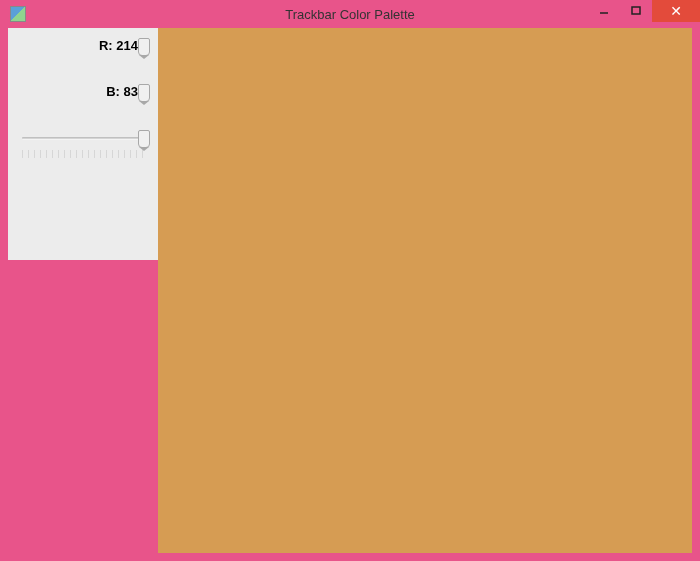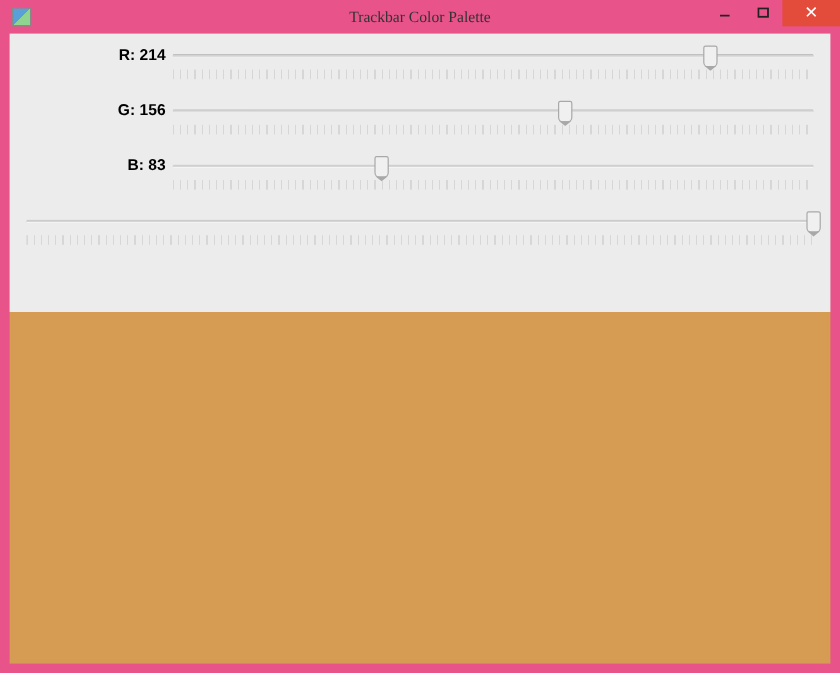--- a/index.html
+++ b/index.html
@@ -16,21 +16,20 @@
     background: #e8548a;
     padding: 0;
     position: relative;
   }
   .titlebar {
     height: 28px;
     background: #e8548a;
     display: flex;
     align-items: center;
     position: relative;
-    font-family: Liberation Serif, serif;
   }
   .app-icon {
     width: 16px;
     height: 16px;
     margin-left: 10px;
     background: linear-gradient(135deg,#5aa0d8 0 50%, #8fd48f 50% 100%);
     border: 1px solid #888;
   }
   .title-text {
     position: absolute;
@@ -63,21 +62,21 @@
     width: 48px;
     font-size: 14px;
   }
   .client {
     position: absolute;
     left: 8px;
     right: 8px;
     top: 28px;
     bottom: 8px;
     display: flex;
-    flex-direction: column;
+    flex-direction: row;
   }
   .controls-panel {
     background: #ececec;
     padding: 10px 14px 24px 14px;
     height: 232px;
   }
   .tb-row {
     display: flex;
     align-items: flex-start;
     margin-bottom: 18px;
@@ -179,32 +178,20 @@
         </div>
         <div class="tb-track-wrap">
           <div class="tb-track">
             <div class="tb-line"></div>
             <div class="tb-thumb" style="left: 83.9216%;"></div>
           </div>
           <div class="tb-ticks"></div>
         </div>
       </div>
 
-      <div class="tb-row">
-        <div class="tb-label">
-          <span>G</span>: <span>156</span>
-        </div>
-        <div class="tb-track-wrap">
-          <div class="tb-track">
-            <div class="tb-line"></div>
-            <div class="tb-thumb" style="left: 61.1765%;"></div>
-          </div>
-          <div class="tb-ticks"></div>
-        </div>
-      </div>
 
       <div class="tb-row">
         <div class="tb-label">
           <span>B</span>: <span>83</span>
         </div>
         <div class="tb-track-wrap">
           <div class="tb-track">
             <div class="tb-line"></div>
             <div class="tb-thumb" style="left: 32.549%;"></div>
           </div>

